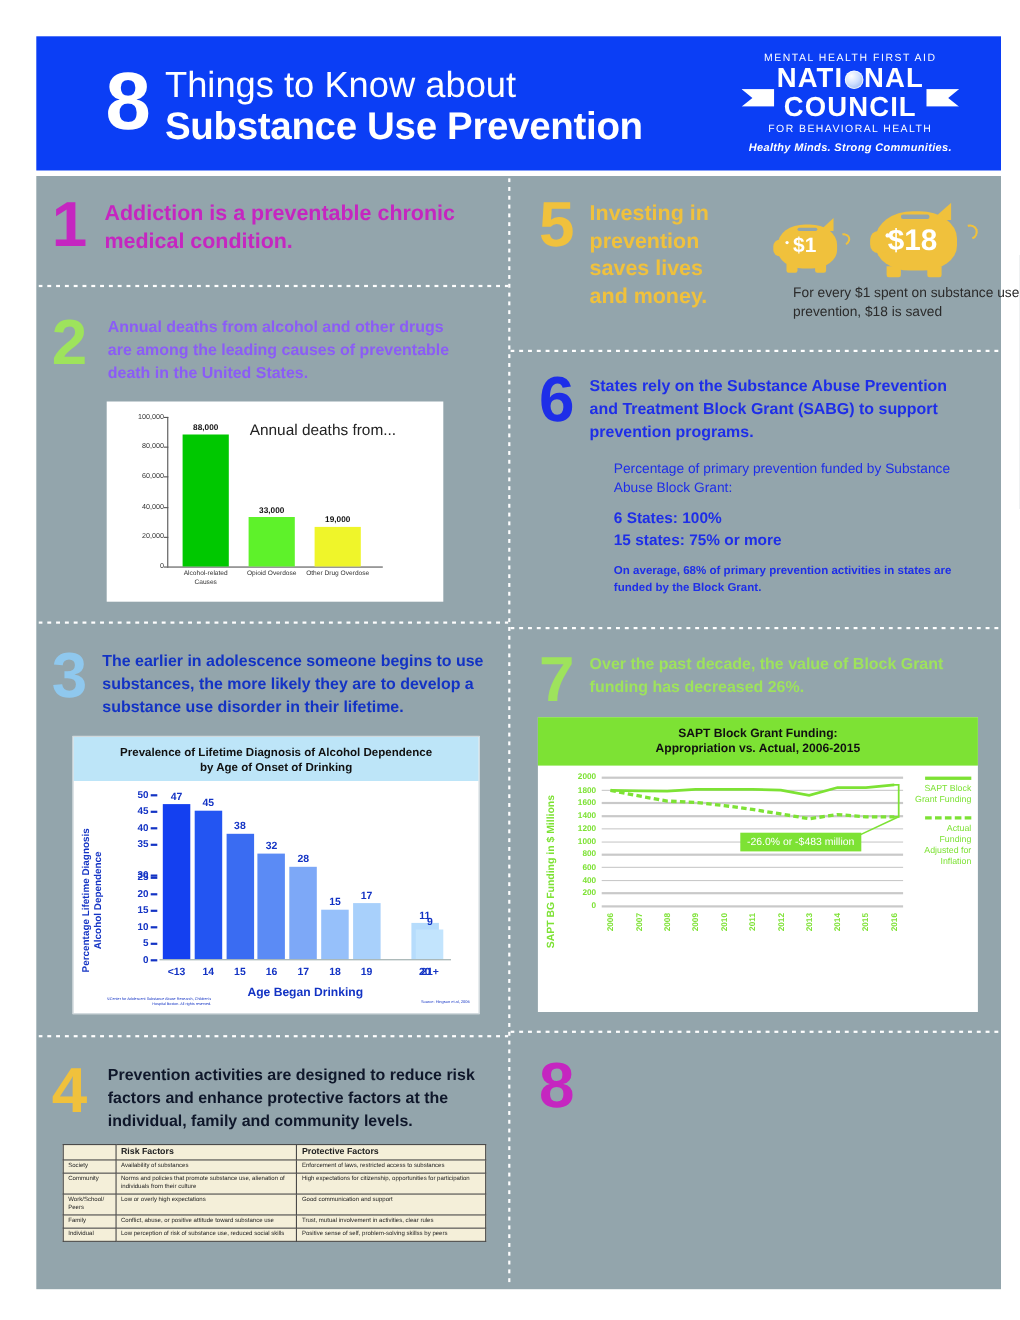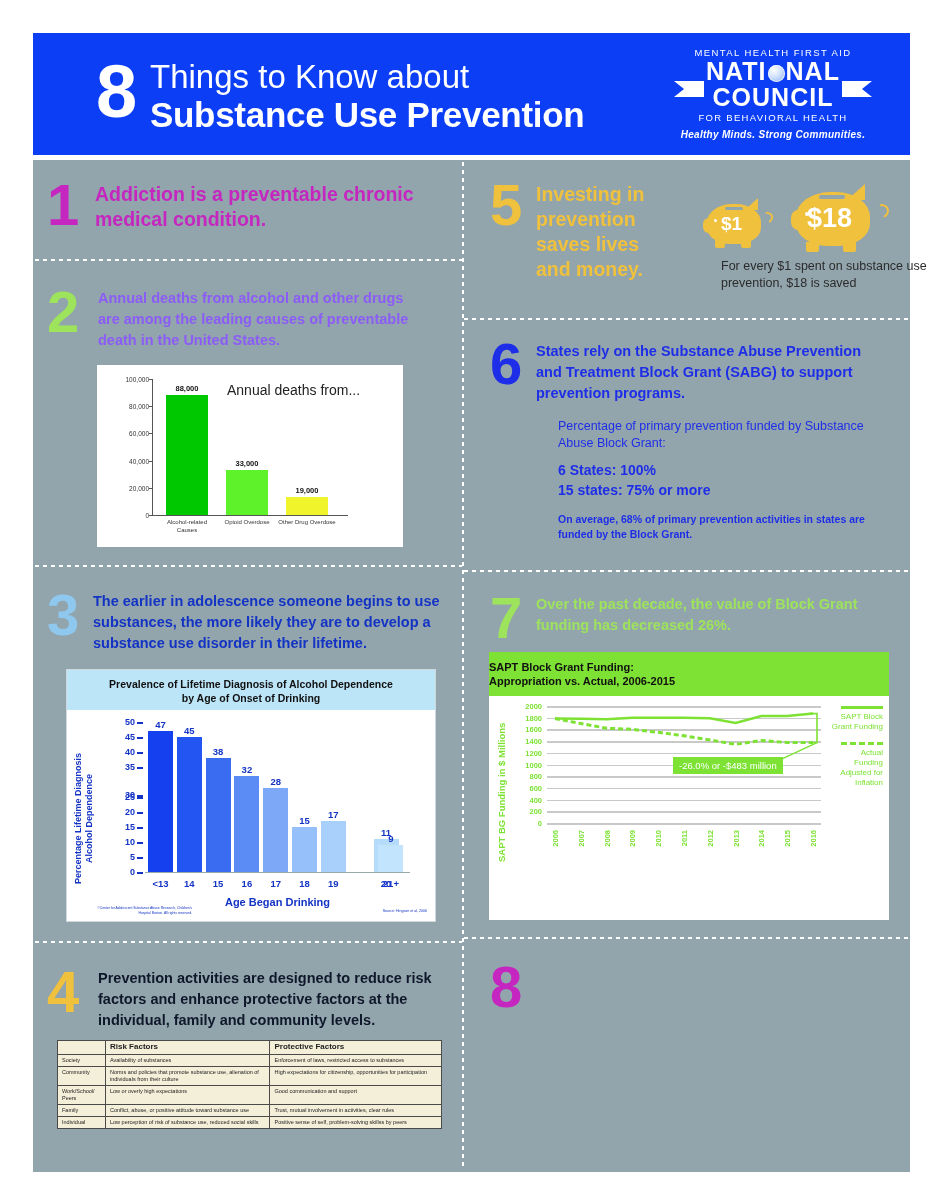--- a/index.html
+++ b/index.html
@@ -152,21 +152,21 @@
   #item6-sub1 { position:absolute; left:558px; top:418px; font-size:12.5px; color:#1e2ee8; line-height:17px; }
   #item6-stats { position:absolute; left:558px; top:460px; font-size:14px; font-weight:bold; color:#1e2ee8; line-height:20px; }
   #item6-sub2 { position:absolute; left:558px; top:512px; font-size:10.5px; font-weight:bold; color:#1e2ee8; line-height:15px; }
 
   
   #item7-num { left:490px; top:589px; font-size:58px; color:#9ee35c; }
   #item7-txt { left:536px; top:594px; font-size:14.5px; color:#9ee35c; line-height:21px; }
 
   .chart7 { position:absolute; left:489px; top:652px; width:400px; height:268px; background:#ffffff; }
   .c7-band { position:absolute; left:0; top:0; width:100%; height:44px; background:#7de234; }
-  .c7-band-t { position:absolute; width:100%; top:8px; font-size:11px; font-weight:bold; color:#111; line-height:14px; }
+  .c7-band-t { position:absolute; width:100%; top:8px; text-align:center; font-size:11px; font-weight:bold; color:#111; line-height:14px; }
   .c7-ylabel {
     position:absolute; left:7px; top:60px; width:14px; height:160px;
     writing-mode:vertical-rl; transform:rotate(180deg);
     font-size:9.5px; font-weight:bold; color:#7de234; text-align:center;
   }
   .c7-plot { position:absolute; left:58px; top:54px; width:274px; height:117px; }
   .c7-grid { position:absolute; left:0; width:100%; height:1.5px; background:#c9c9c9; }
   .c7-ytick { position:absolute; right:100%; transform:translateY(-50%); font-size:7.5px; font-weight:bold; color:#7de234; padding-right:5px; }
   .c7-xtick { position:absolute; top:124px; font-size:7.5px; font-weight:bold; color:#7de234; writing-mode:vertical-rl; transform:translateX(-50%) rotate(180deg); white-space:nowrap;}
   .c7-annot {
@@ -238,21 +238,21 @@
         <div class="c2-tick" style="top: 0px;">100,000</div>
         <div class="c2-tickmark" style="top: 0px;"></div>
         <div class="c2-bar" style="left: 14px; width: 42px; height: 119.68px; background: rgb(0, 200, 0);">
           <div class="c2-vallab">88,000</div>
           <div class="c2-catlab">Alcohol-related Causes</div>
         </div>
         <div class="c2-bar" style="left: 74px; width: 42px; height: 44.88px; background: rgb(94, 242, 42);">
           <div class="c2-vallab">33,000</div>
           <div class="c2-catlab">Opioid Overdose</div>
         </div>
-        <div class="c2-bar" style="left: 134px; width: 42px; height: 18px; background: rgb(239, 245, 42);">
+        <div class="c2-bar" style="left: 134px; width: 42px; height: 36px; background: rgb(239, 245, 42);">
           <div class="c2-vallab">19,000</div>
           <div class="c2-catlab">Other Drug Overdose</div>
         </div>
       </div>
   </div>
 
   <div class="big-num" id="item3-num">3</div>
   <div class="head-txt" id="item3-txt" style="width:360px;">The earlier in adolescence someone begins to use substances, the more likely they are to develop a substance use disorder in their lifetime.</div>
 
   <div class="chart3">

